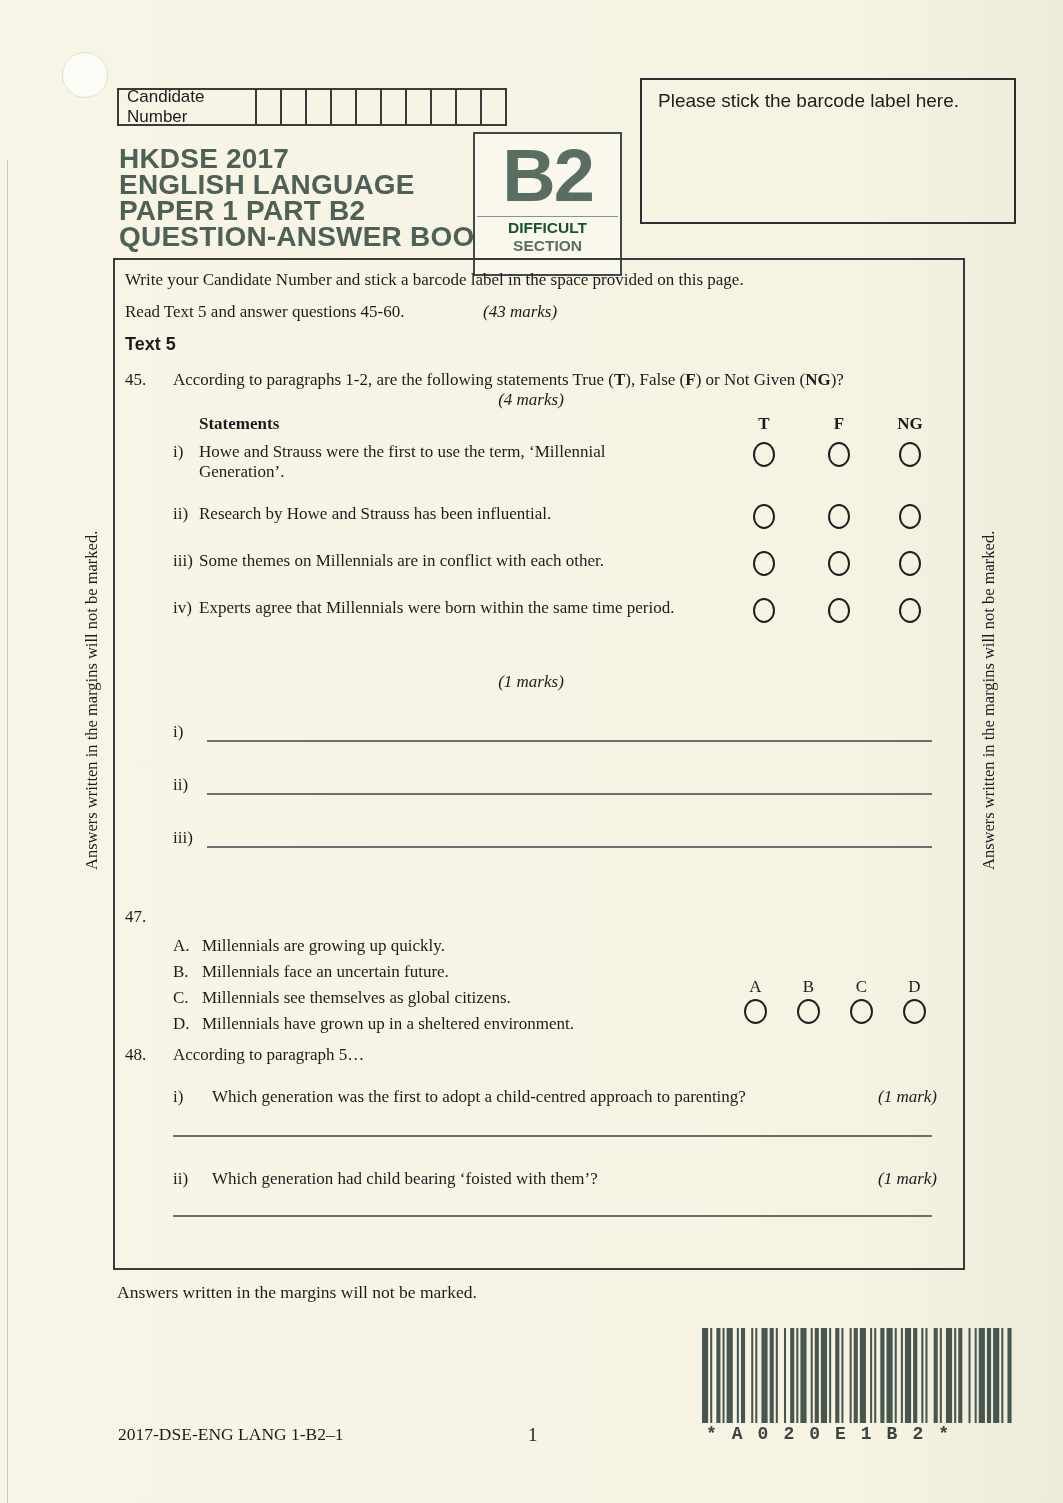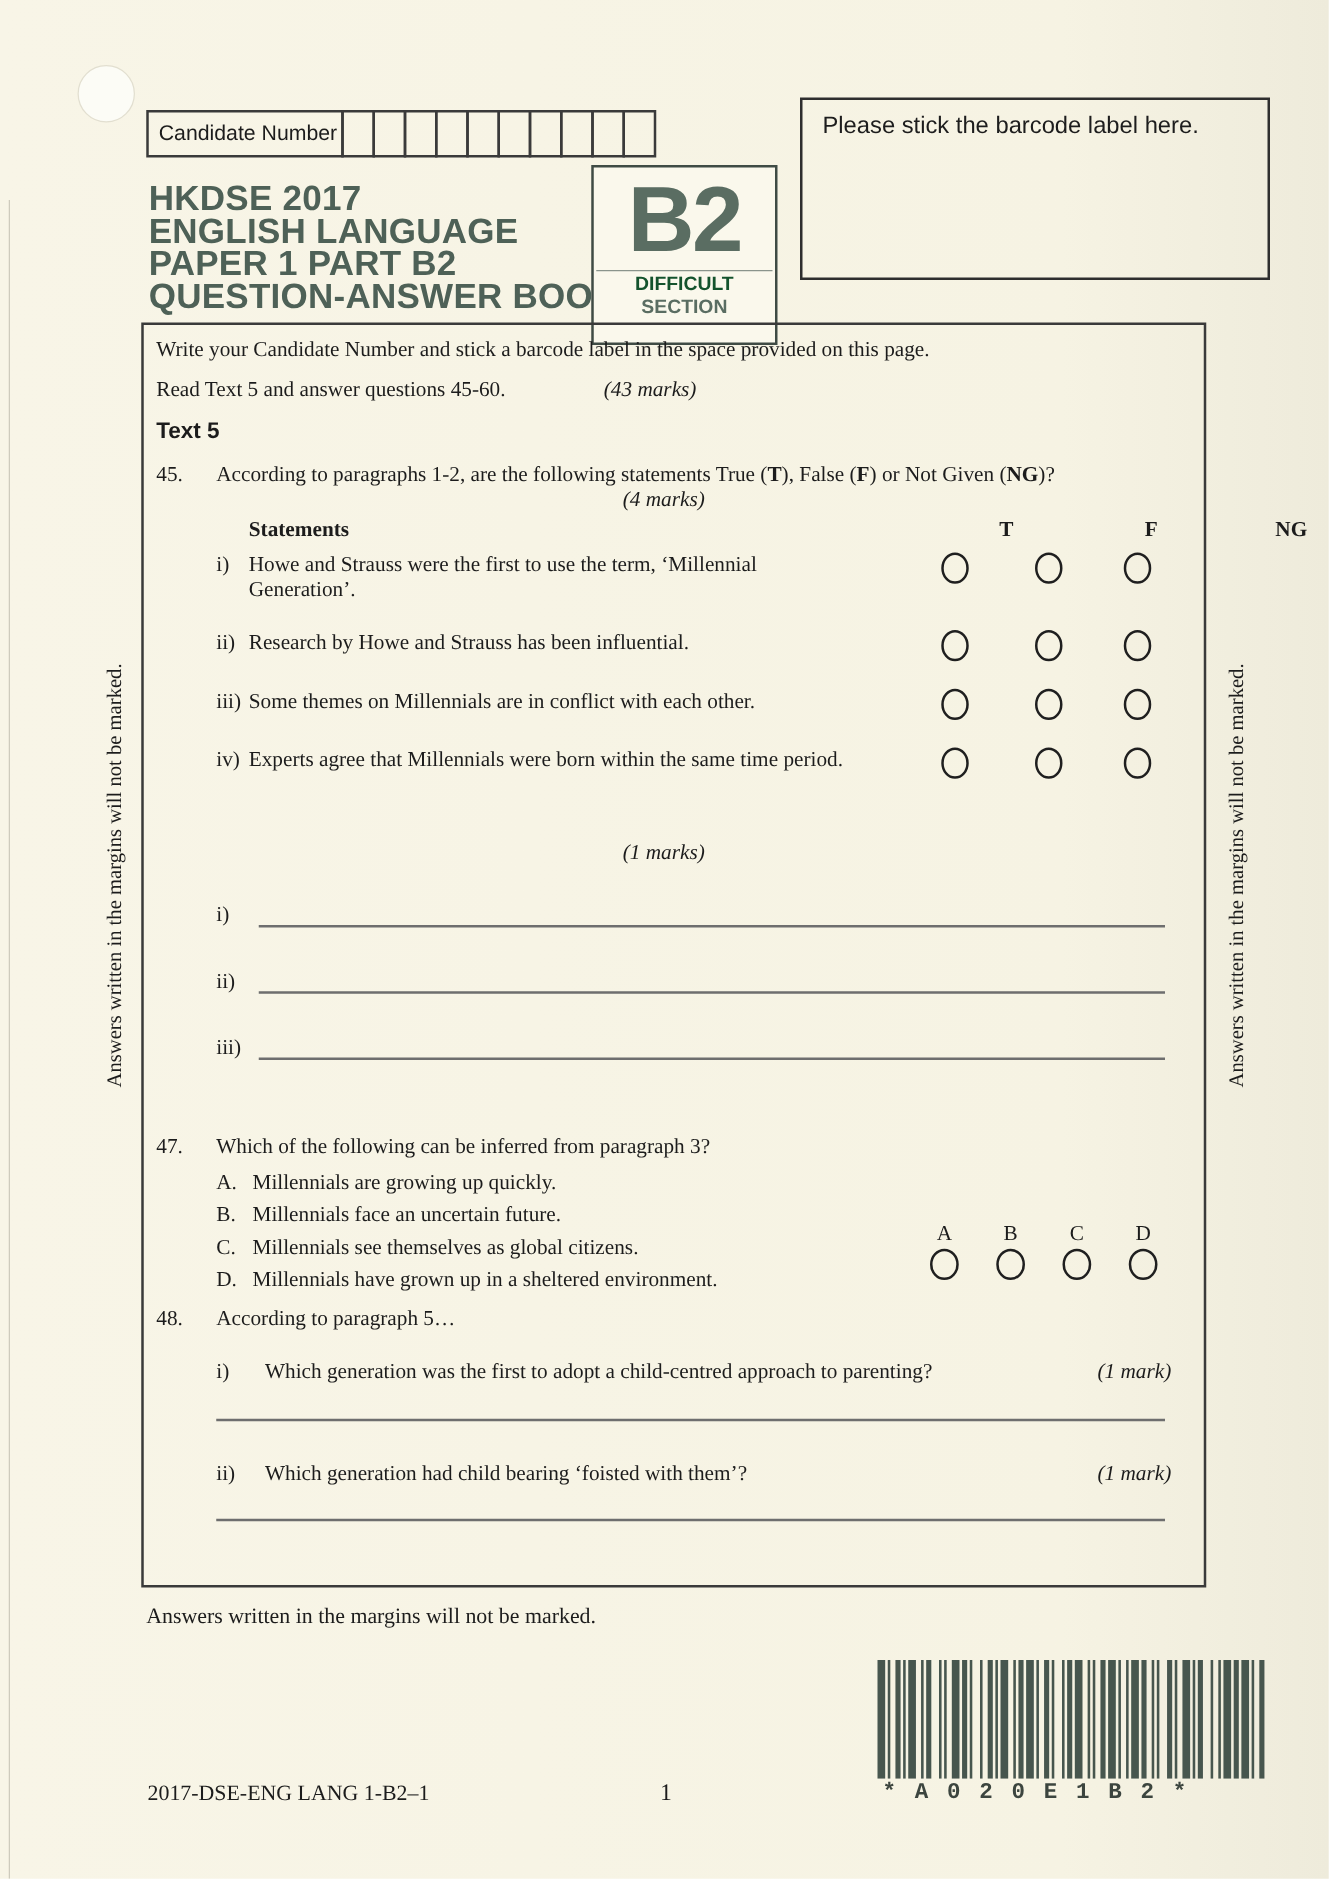--- a/index.html
+++ b/index.html
@@ -8,21 +8,21 @@
   .page {
     position:relative; width:1063px; height:1503px; overflow:hidden;
     background:linear-gradient(90deg,#f8f5e7 0%, #f6f3e3 80%, #eeebdb 100%);
   }
   .scan-edge { position:absolute; left:7px; top:160px; height:1343px; width:1px; background:#cecbbd; }
   .punch-hole { position:absolute; left:62px; top:52px; width:46px; height:46px; border-radius:50%;
     background:#fcfcf6; border:1px solid #e2dfd0; }
 
   
   .cand-row { position:absolute; left:117px; top:88px; display:flex; }
-  .cand-label { width:158px; height:38px; border:2px solid #3a3a3a; background:transparent;
+  .cand-label { width:140px; height:38px; border:2px solid #3a3a3a; background:transparent;
     font-family:"Liberation Sans", sans-serif; font-size:17px; display:flex; align-items:center; padding-left:8px; }
   .cand-cells { display:flex; }
   .cand-cell { width:27px; height:38px; border:2px solid #3a3a3a; margin-left:-2px; }
   .title-block { position:absolute; left:119px; top:146px; font-family:"Liberation Sans", sans-serif;
     font-weight:bold; font-size:28px; line-height:26px; color:#4e6157; letter-spacing:.2px; }
   .badge { position:absolute; left:473px; top:132px; width:149px; height:144px;
     border:2px solid #3f4b44; background:#faf8ec; text-align:center; }
   .badge-code { font-family:"Liberation Sans", sans-serif; font-weight:bold; font-size:74px; line-height:80px;
     color:#5a6d62; margin-top:2px; letter-spacing:-2px; }
   .badge-caption { font-family:"Liberation Sans", sans-serif; font-weight:bold; font-size:15.5px;
@@ -42,21 +42,21 @@
   .instr2 .marks-inline { position:absolute; left:358px; top:0; font-style:italic; }
   .text5 { top:74px; left:10px; font-family:"Liberation Sans", sans-serif; font-weight:bold; font-size:18px; }
 
   .qnum { display:inline-block; width:48px; flex:none; }
   .qrow { display:flex; }
   .marks-line { text-align:center; padding-right:20px; font-style:italic; }
   .marks { font-style:italic; flex:none; }
 
   .q45 { top:110px; left:10px; width:832px; }
   .st-table { margin-left:48px; margin-top:4px; }
-  .st-head { display:flex; font-weight:bold;gap:41px; }
+  .st-head { display:flex; font-weight:bold; }
   .st-head .st-text { padding-left:26px; }
   .st-row { display:flex; margin-top:22px; align-items:flex-start; }
   .st-text { width:555px; flex:none; display:flex; }
   .st-label { width:26px; flex:none; }
   .st-body { flex:1; }
   .st-row.first { margin-top:8px; }
   .st-row.first .st-body { max-width:482px; }
   .ccell { flex:none; display:flex; justify-content:center; align-items:center; }
   .c1 { width:72px; } .c2 { width:78px; } .c3 { width:64px; }
   .circle { width:22px; height:25px; border:2.5px solid #1f1f1f; border-radius:50%; display:inline-block; background:transparent; }
@@ -233,21 +233,20 @@
       </div>
       <div class="ans-row" style="margin-top:27px;">
         <span class="ans-label">iii)</span>
         <span class="ans-line"></span>
       </div>
     </div>
 
     <div class="abs q47">
       <div class="qrow">
         <span class="qnum">47.</span>
-        <span>Which of the following can be inferred from paragraph 3?</span>
       </div>
       <div class="q47-body">
         <div class="opt-row">
             <span class="opt-label">A.</span>
             <span class="opt-text">Millennials are growing up quickly.</span>
           </div>
         <div class="opt-row">
             <span class="opt-label">B.</span>
             <span class="opt-text">Millennials face an uncertain future.</span>
           </div>

